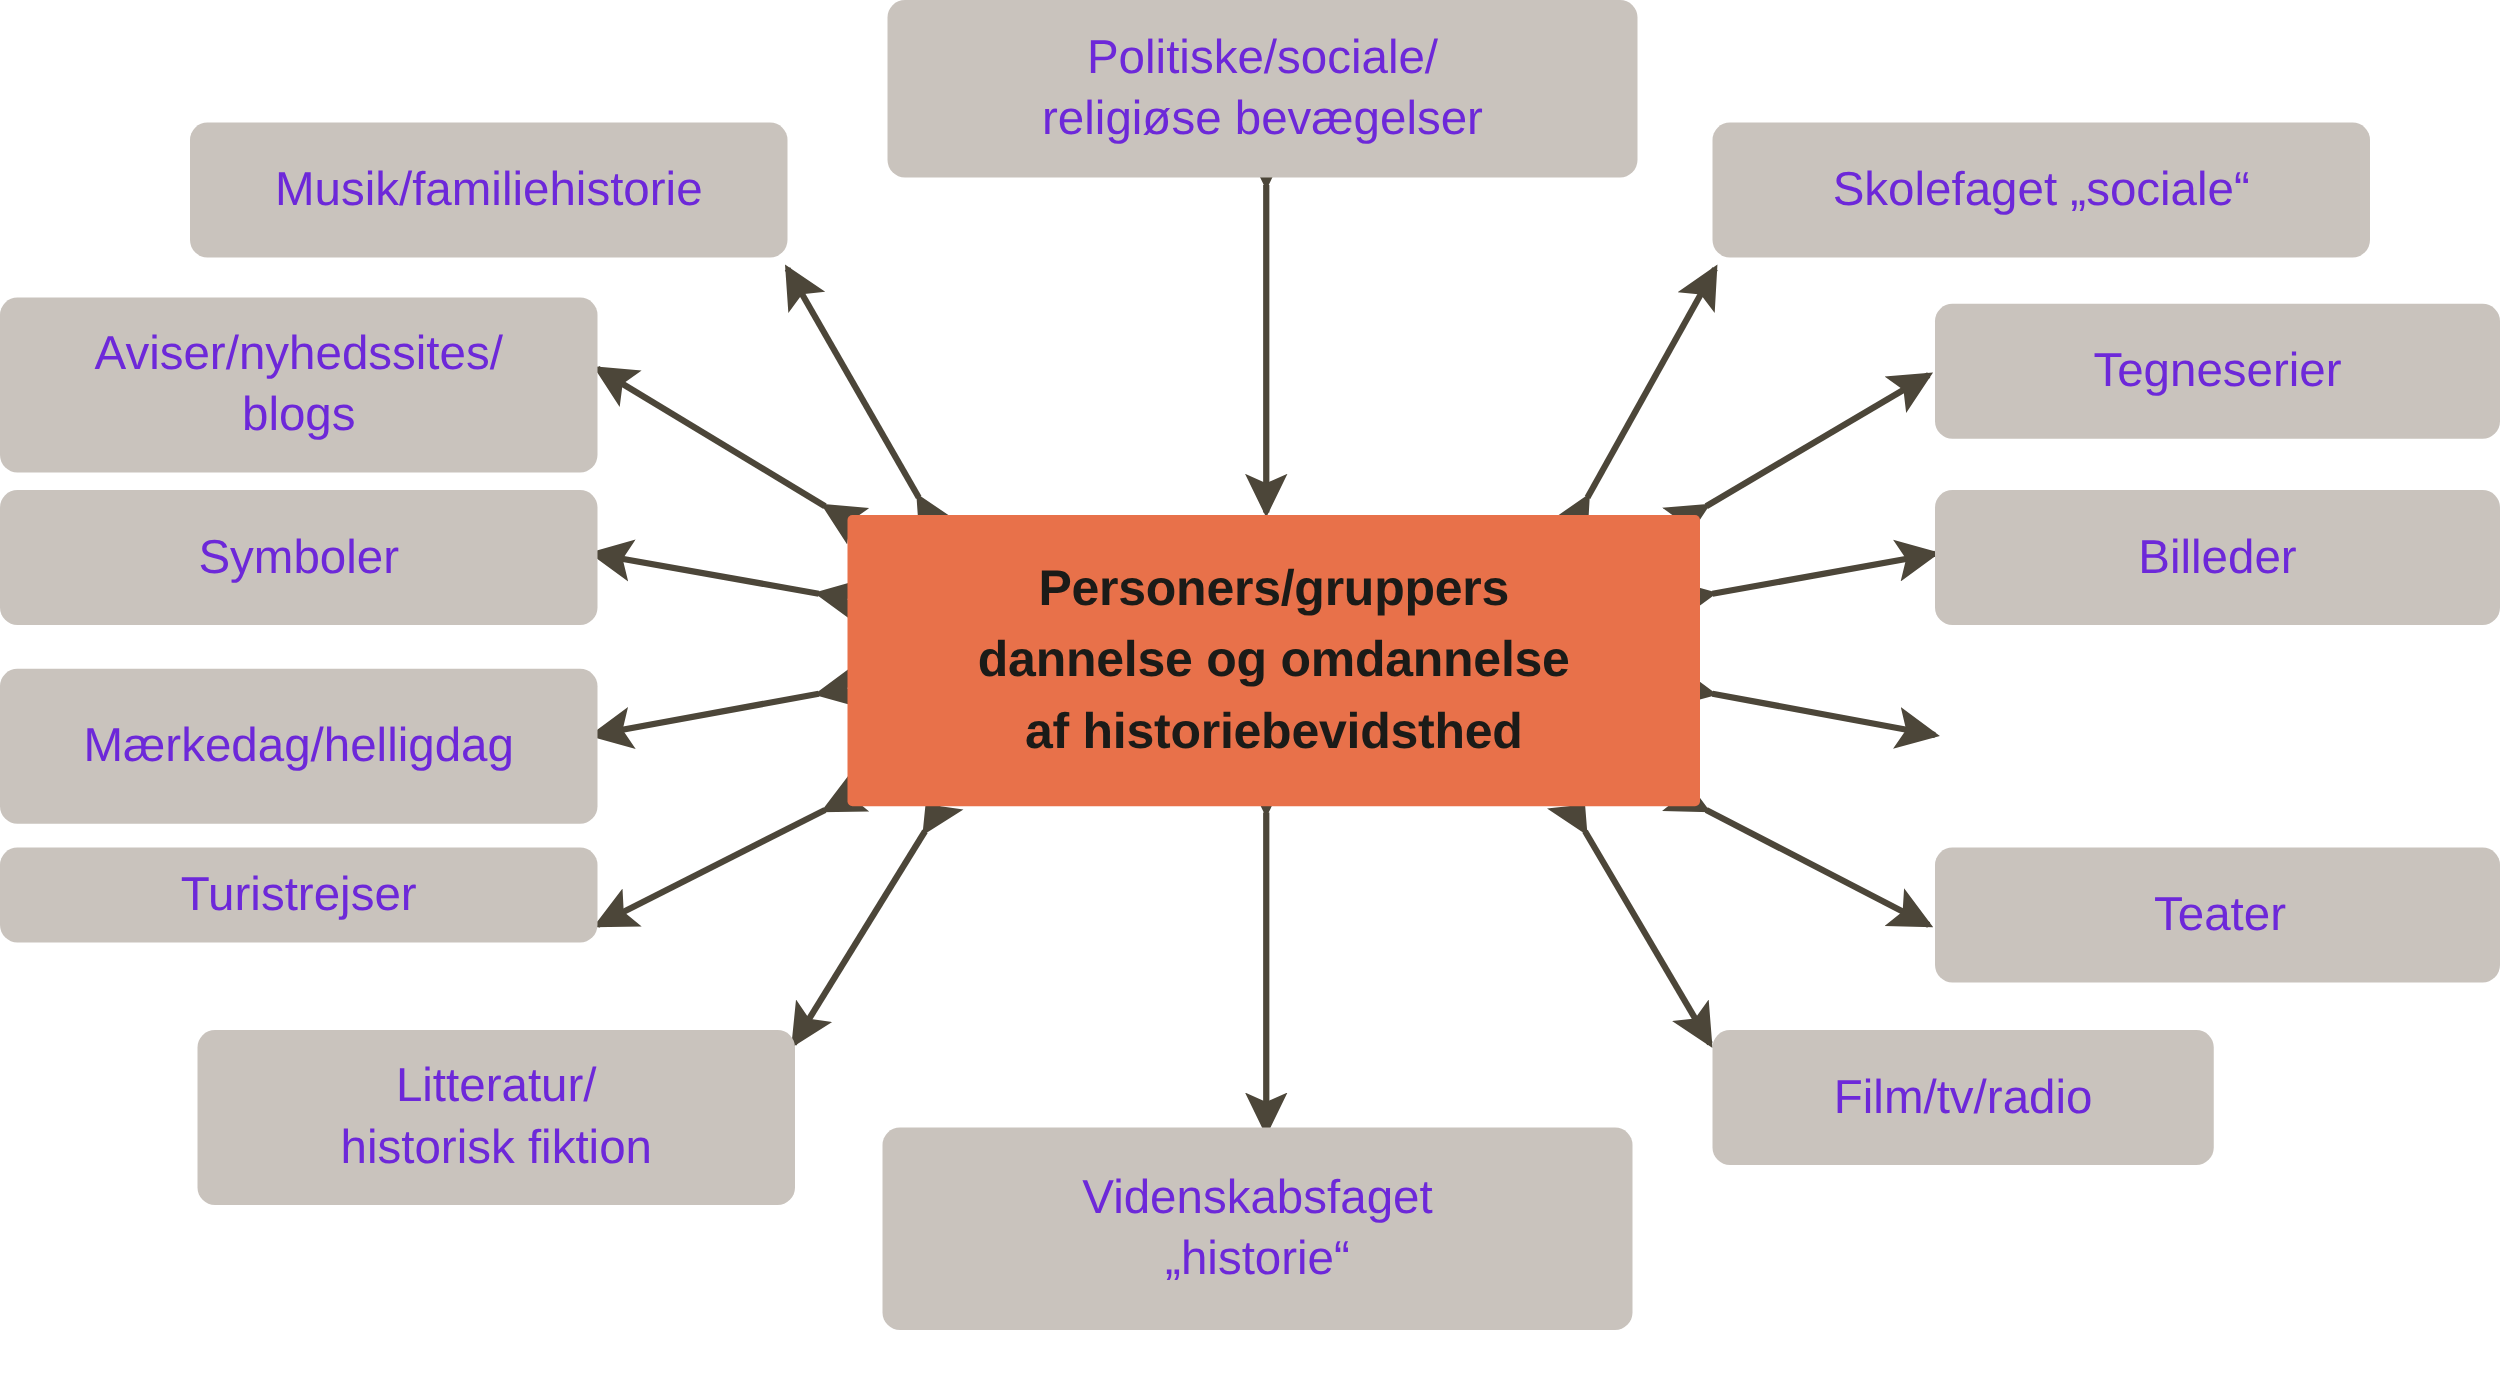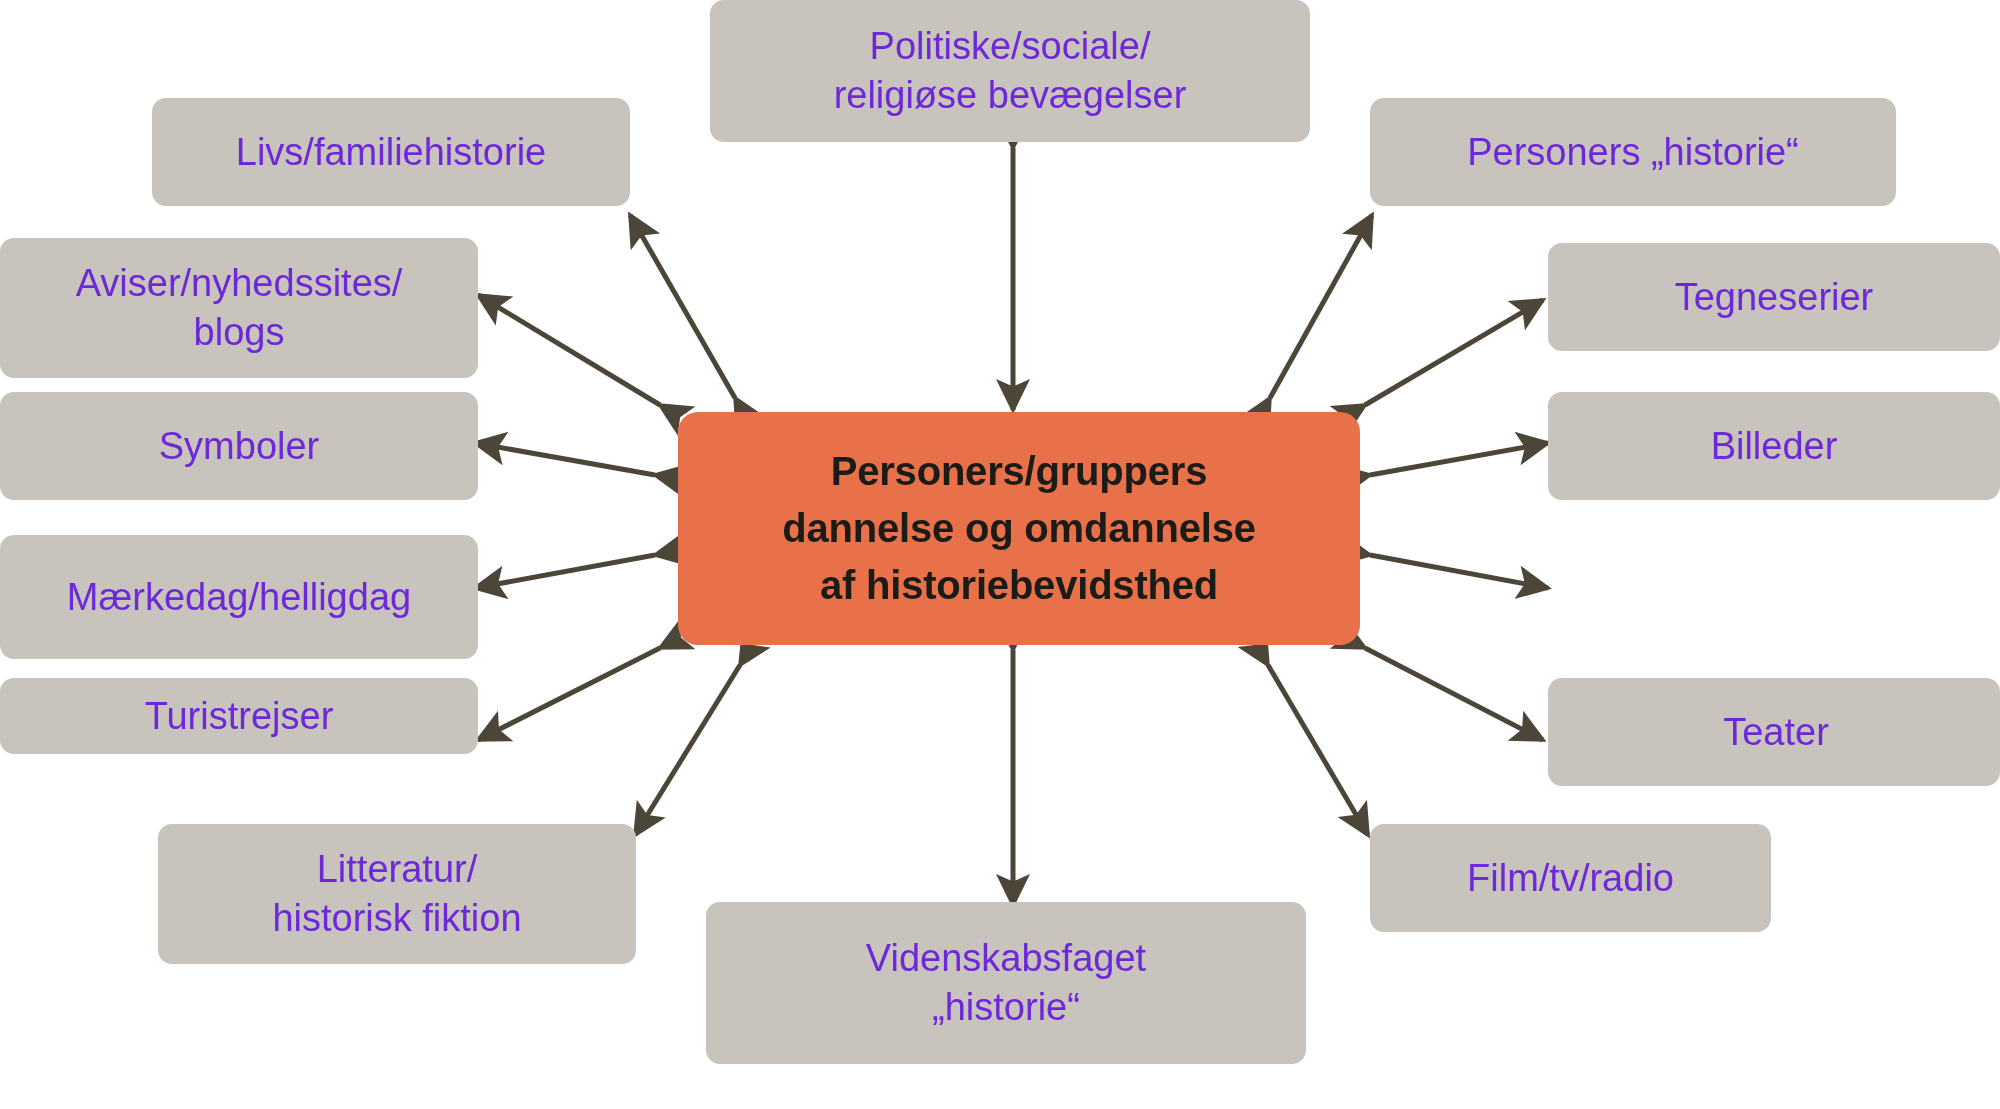--- a/index.html
+++ b/index.html
@@ -42,21 +42,21 @@
     font-weight: 400;
     padding: 6px 18px;
     white-space: pre-line;
   }
   .node.center {
     background: #e8714a;
     color: #1b1b18;
     font-weight: 700;
     font-size: 40px;
     line-height: 1.42;
-    border-radius: 20px;
+    border-radius: 4px;
     letter-spacing: -0.2px;
   }
 </style>
 </head>
 <body>
 
 <div id="diagram">
 
   <svg id="arrow-layer" viewBox="0 0 2000 1109" width="2000" height="1109">
     <defs>
@@ -92,21 +92,21 @@
 
       <line x1="1365" y1="648" x2="1543" y2="740"></line>
 
       <line x1="1268" y1="665" x2="1368" y2="835"></line>
     </g>
   </svg>
 
   <div class="node" style="left:710px; top:0px; width:600px; height:142px;">Politiske/sociale/
 religiøse bevægelser</div>
 
-  <div class="node" style="left:152px; top:98px; width:478px; height:108px;">Livs/familiehistorie</div>
+  <div class="node" style="left:152px; top:98px; width:478px; height:108px;">Musik/familiehistorie</div>
 
   <div class="node" style="left:0px; top:238px; width:478px; height:140px;">Aviser/nyhedssites/
 blogs</div>
 
   <div class="node" style="left:0px; top:392px; width:478px; height:108px;">Symboler</div>
 
   <div class="node" style="left:0px; top:535px; width:478px; height:124px;">Mærkedag/helligdag</div>
 
   <div class="node" style="left:0px; top:678px; width:478px; height:76px;">Turistrejser</div>
 
@@ -118,19 +118,19 @@
 
   <div class="node" style="left:1370px; top:824px; width:401px; height:108px;">Film/tv/radio</div>
 
   <div class="node" style="left:1548px; top:678px; width:452px; height:108px;padding-left:22px;">Teater</div>
 
 
   <div class="node" style="left:1548px; top:392px; width:452px; height:108px;">Billeder</div>
 
   <div class="node" style="left:1548px; top:243px; width:452px; height:108px;">Tegneserier</div>
 
-  <div class="node" style="left:1370px; top:98px; width:526px; height:108px;">Personers „historie“</div>
+  <div class="node" style="left:1370px; top:98px; width:526px; height:108px;">Skolefaget „sociale“</div>
 
   <div class="node center" style="left:678px; top:412px; width:682px; height:233px;">Personers/gruppers
 dannelse og omdannelse
 af historiebevidsthed</div>
 
 </div>
 
 </body></html>

